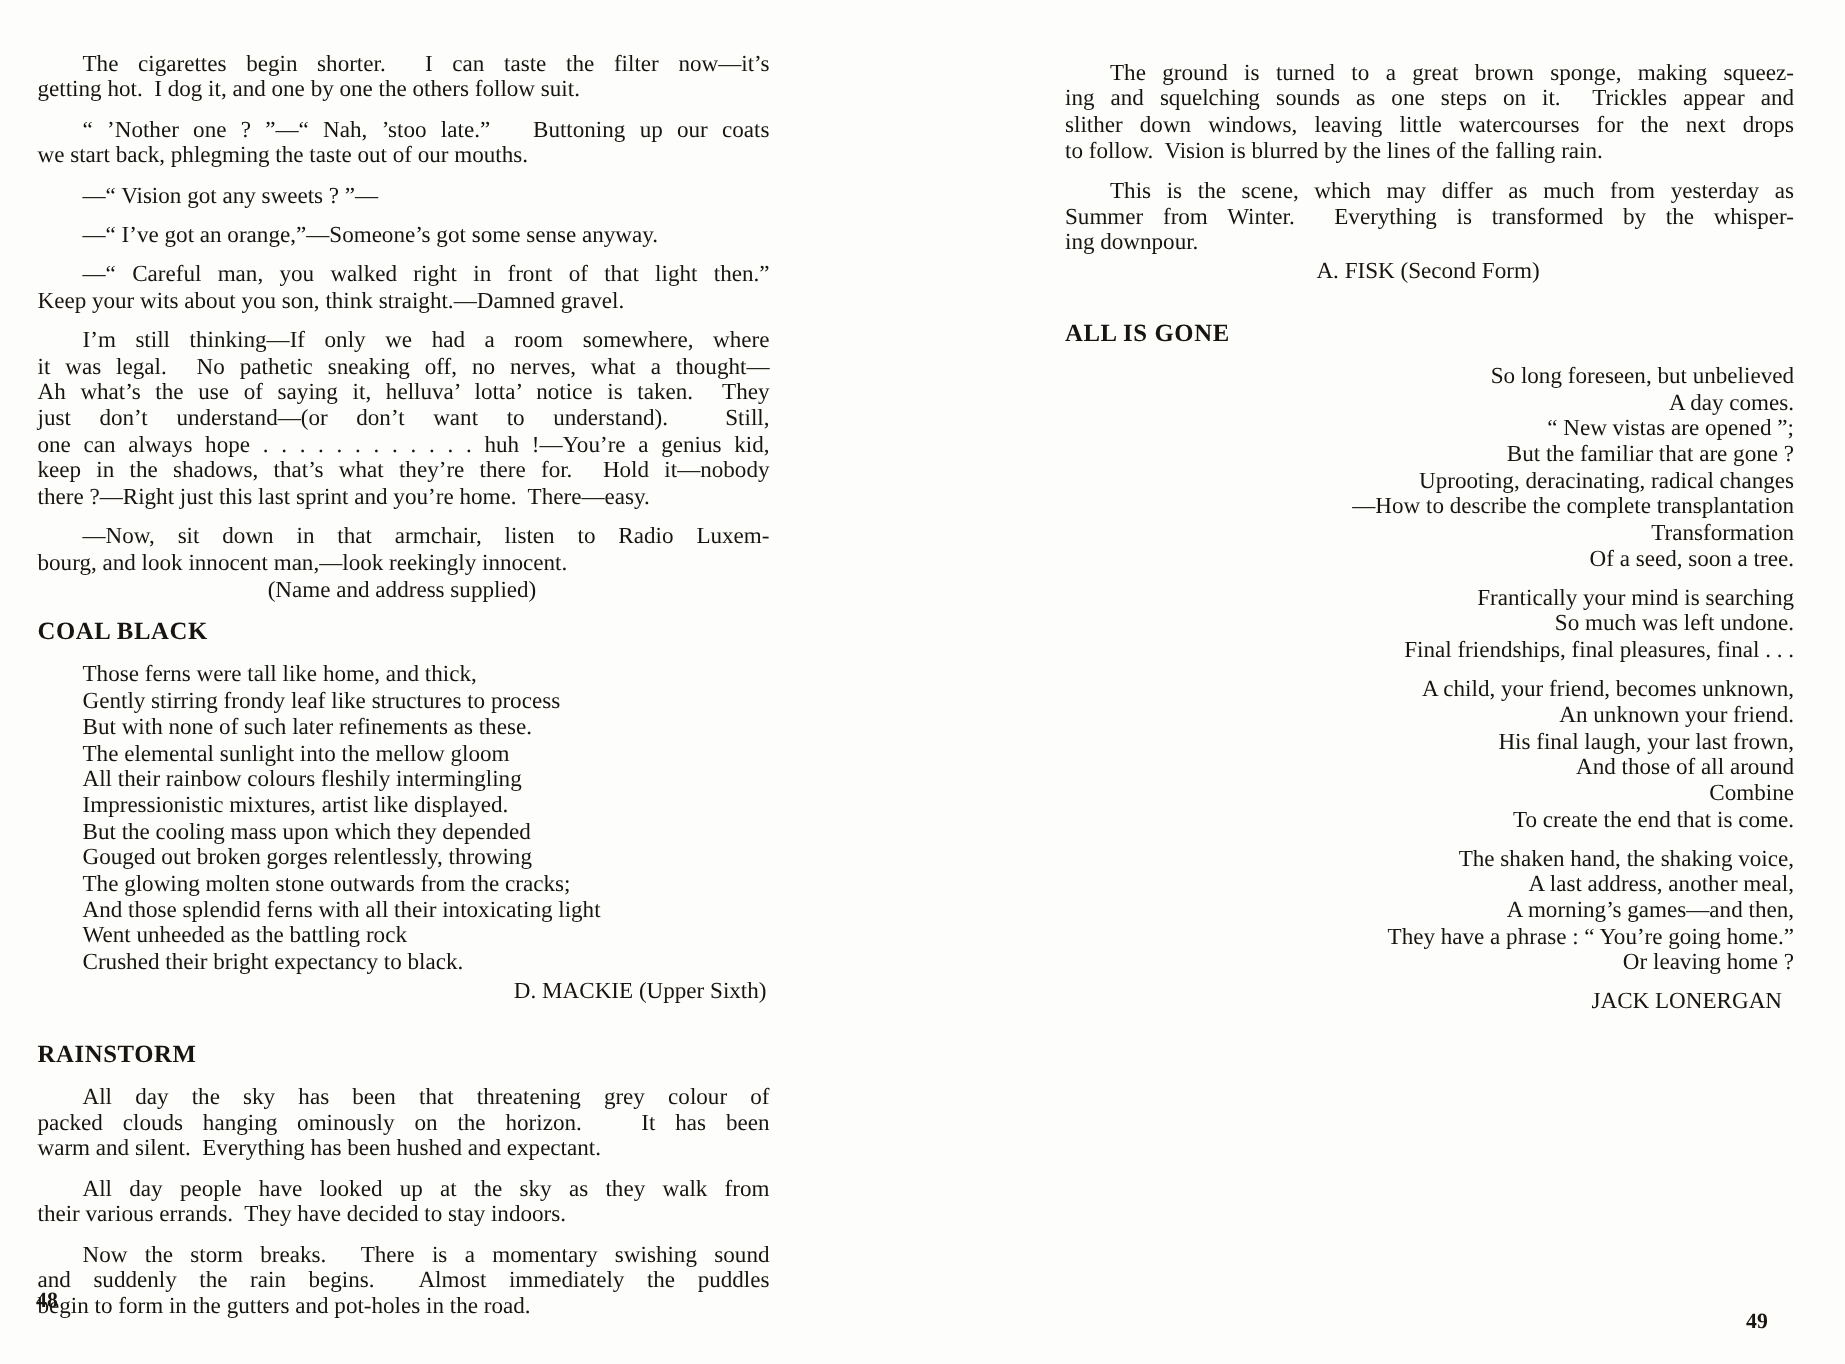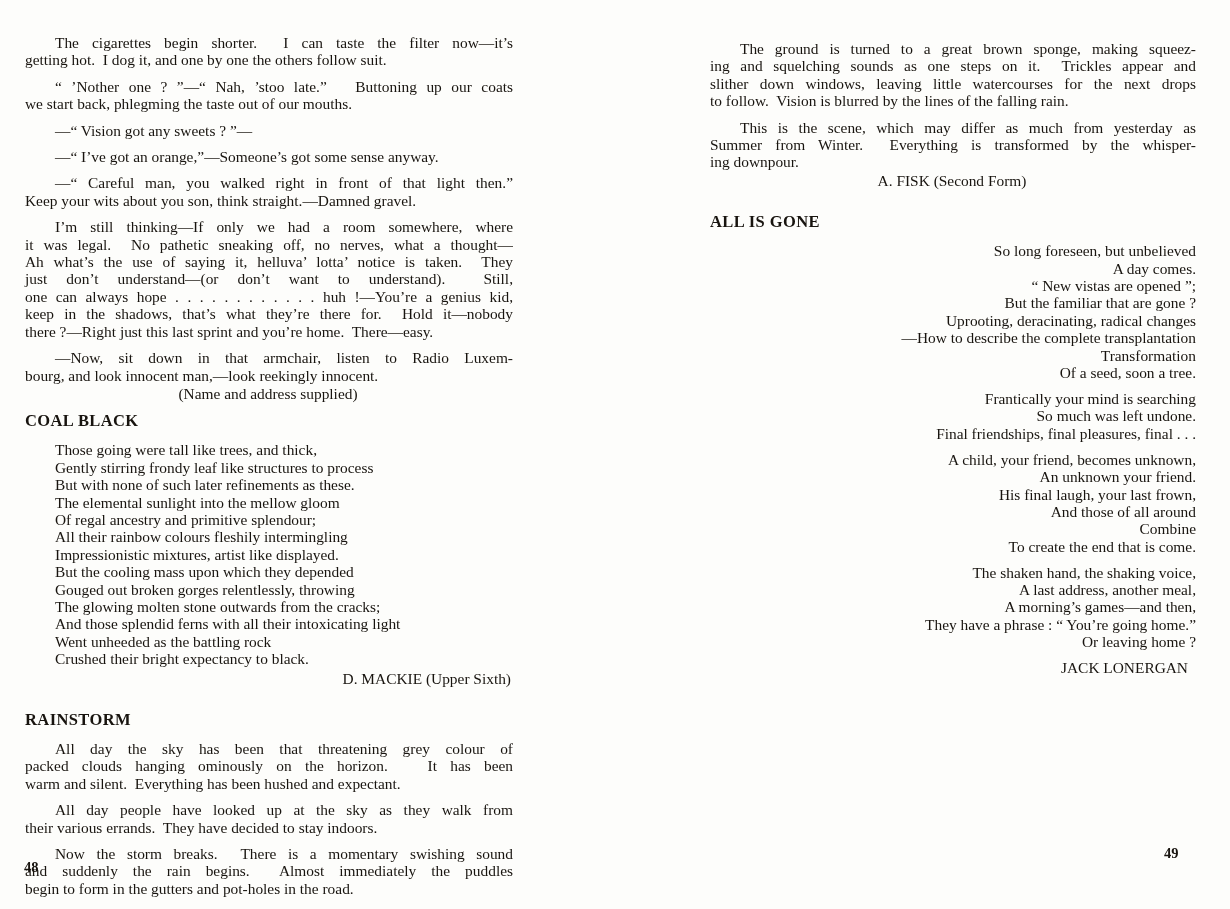--- a/index.html
+++ b/index.html
@@ -63,21 +63,21 @@
     white-space: pre-wrap;
   }
   .poem-attribution.caps { padding-right: 8px; margin-top: 7px; }
 
   .page-number {
     position: absolute;
     font-weight: bold;
     font-size: 14.5px;
   }
   #pn-left  { left: 24px;   top: 859px; }
-  #pn-right { left: 1164px; top: 845px; }
+  #pn-right { left: 1164px; top: 873px; }
 </style>
 </head>
 <body>
 
 <div class="page left">
   <div class="para">
       <div class="tline">The cigarettes begin shorter.  I can taste the filter now—it’s</div>
       <div class="tline">getting hot.  I dog it, and one by one the others follow suit.</div>
     </div>
   <div class="para">
@@ -104,25 +104,24 @@
       <div class="tline">there ?—Right just this last sprint and you’re home.  There—easy.</div>
     </div>
   <div class="para" style="margin-bottom:1px">
       <div class="tline">—Now, sit down in that armchair, listen to Radio Luxem-</div>
       <div class="tline">bourg, and look innocent man,—look reekingly innocent.</div>
     </div>
   <div class="attribution">(Name and address supplied)</div>
 
   <h2 class="section-title">COAL BLACK</h2>
   <div class="poem">
-      <div class="tline">Those going were tall like trees, and thick,</div>
+      <div class="tline">Those ferns were tall like home, and thick,</div>
       <div class="tline">Gently stirring frondy leaf like structures to process</div>
       <div class="tline">But with none of such later refinements as these.</div>
       <div class="tline">The elemental sunlight into the mellow gloom</div>
-      <div class="tline">Of regal ancestry and primitive splendour;</div>
       <div class="tline">All their rainbow colours fleshily intermingling</div>
       <div class="tline">Impressionistic mixtures, artist like displayed.</div>
       <div class="tline">But the cooling mass upon which they depended</div>
       <div class="tline">Gouged out broken gorges relentlessly, throwing</div>
       <div class="tline">The glowing molten stone outwards from the cracks;</div>
       <div class="tline">And those splendid ferns with all their intoxicating light</div>
       <div class="tline">Went unheeded as the battling rock</div>
       <div class="tline">Crushed their bright expectancy to black.</div>
     </div>
   <div class="poem-attribution">D. MACKIE (Upper Sixth)</div>

